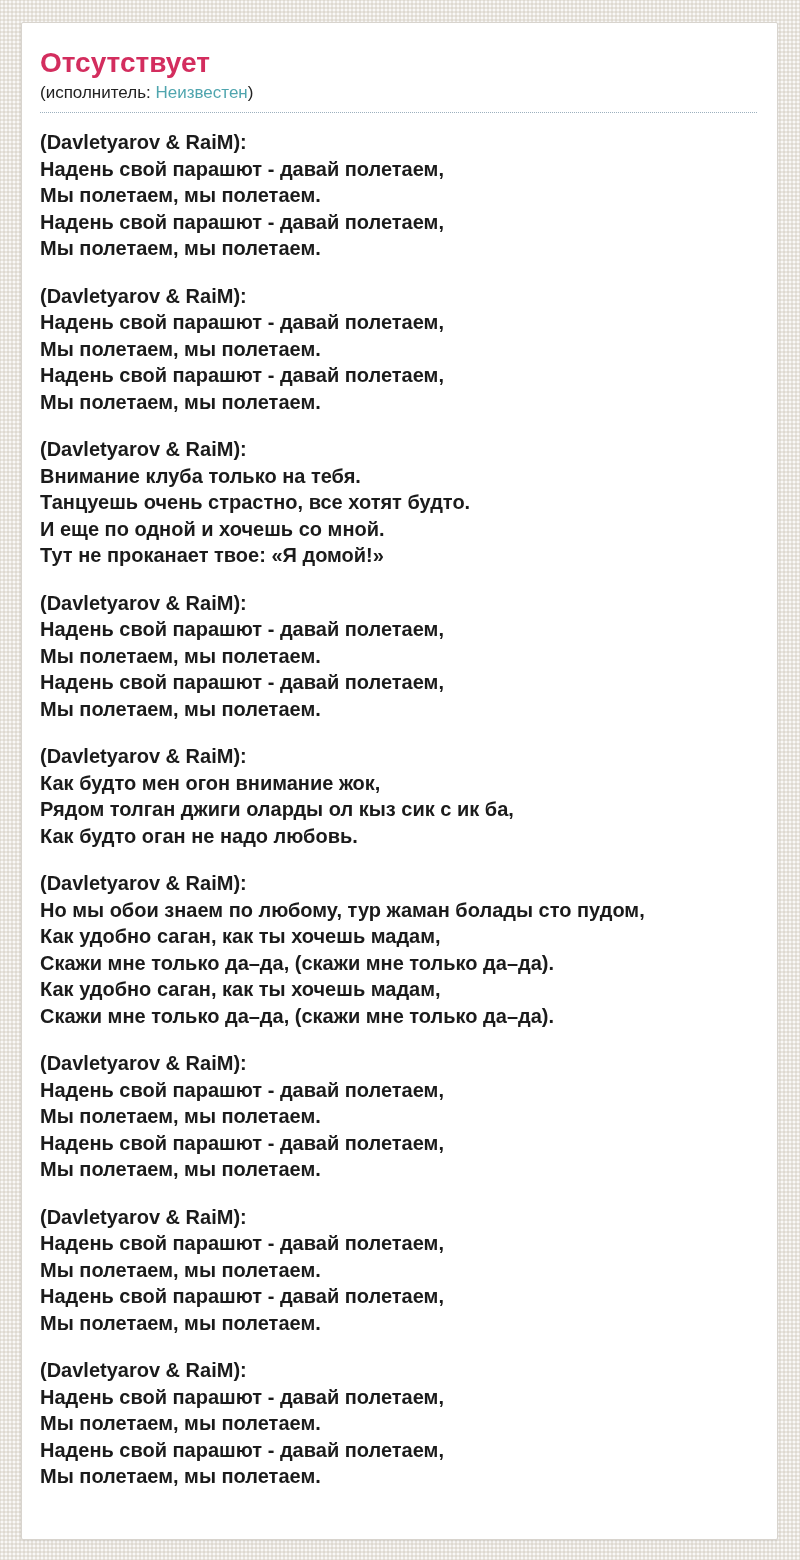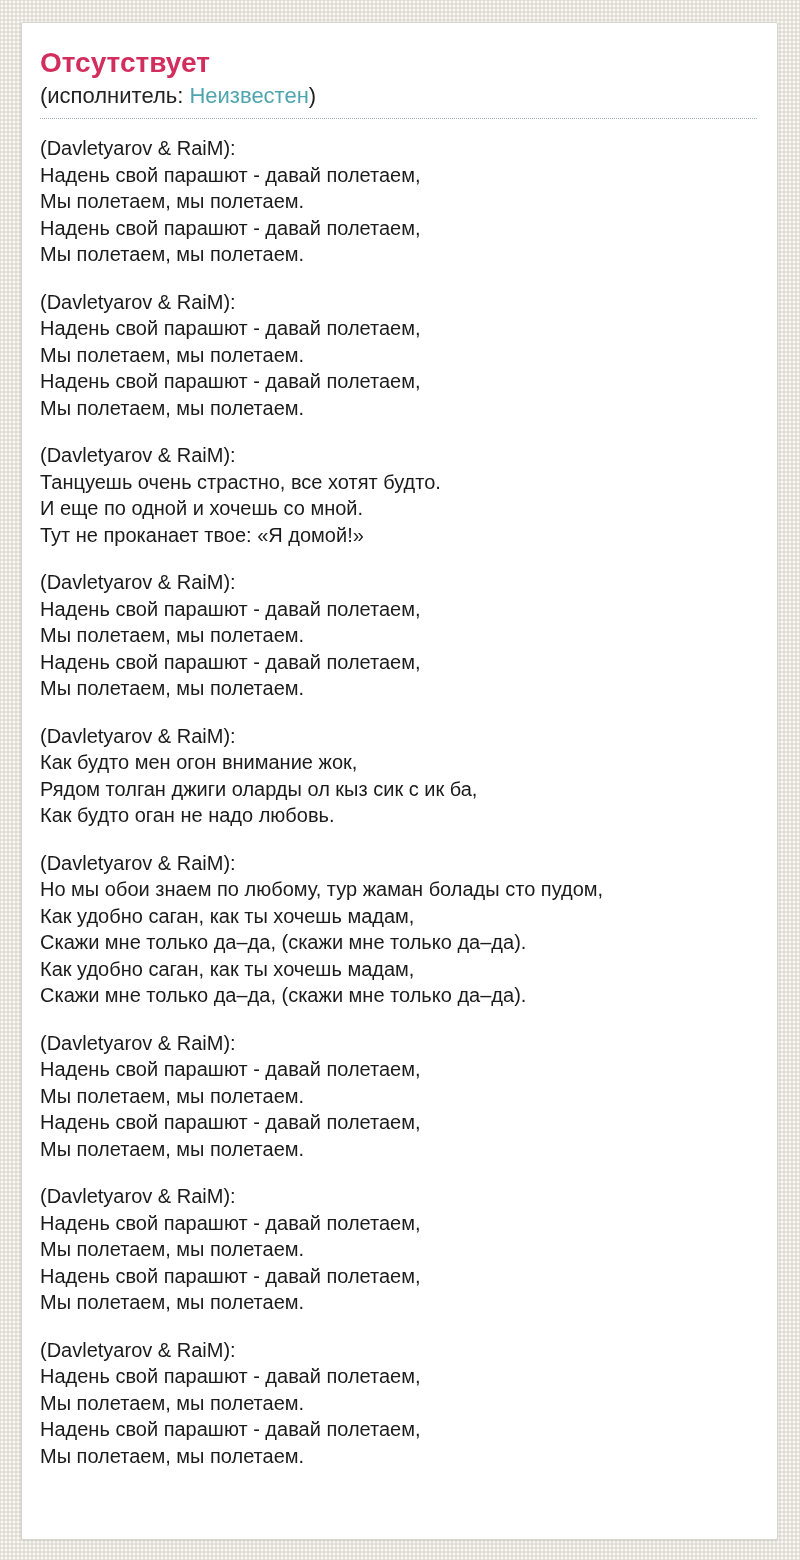--- a/index.html
+++ b/index.html
@@ -33,36 +33,36 @@
     padding:24px 20px 0 18px;
   }
   .title{
     font-size:28px;
     font-weight:bold;
     color:var(--title-color);
     line-height:1.15;
   }
   .subtitle{
     margin-top:4px;
-    font-size:22px;
+    font-size:17px;
     color:#222222;
     padding-bottom:9px;
     border-bottom:1px dotted var(--divider-color);
   }
   .artist-link{
     color:var(--link-color);
     text-decoration:none;
   }
   .lyrics{
     margin-top:16px;
     font-size:20px;
     line-height:26.5px;
     color:var(--text-color);
   }
-  .stanza{margin-bottom:21px;}
+  .stanza{margin-bottom:21px;font-weight:bold;}
 </style>
 </head>
 <body>
 
 <div class="panel">
   <div class="header">
     <h1 class="title">Отсутствует</h1>
     <div class="subtitle"><span>(исполнитель:</span> <a class="artist-link" href="#">Неизвестен</a><span>)</span></div>
   </div>
   <div class="lyrics">
@@ -75,20 +75,21 @@
       </div>
       <div class="stanza">
         <div class="line">(Davletyarov &amp; RaiM):</div>
         <div class="line">Надень свой парашют - давай полетаем,</div>
         <div class="line">Мы полетаем, мы полетаем.</div>
         <div class="line">Надень свой парашют - давай полетаем,</div>
         <div class="line">Мы полетаем, мы полетаем.</div>
       </div>
       <div class="stanza">
         <div class="line">(Davletyarov &amp; RaiM):</div>
+        <div class="line">Внимание клуба только на тебя.</div>
         <div class="line">Танцуешь очень страстно, все хотят будто.</div>
         <div class="line">И еще по одной и хочешь со мной.</div>
         <div class="line">Тут не проканает твое: «Я домой!»</div>
       </div>
       <div class="stanza">
         <div class="line">(Davletyarov &amp; RaiM):</div>
         <div class="line">Надень свой парашют - давай полетаем,</div>
         <div class="line">Мы полетаем, мы полетаем.</div>
         <div class="line">Надень свой парашют - давай полетаем,</div>
         <div class="line">Мы полетаем, мы полетаем.</div>

